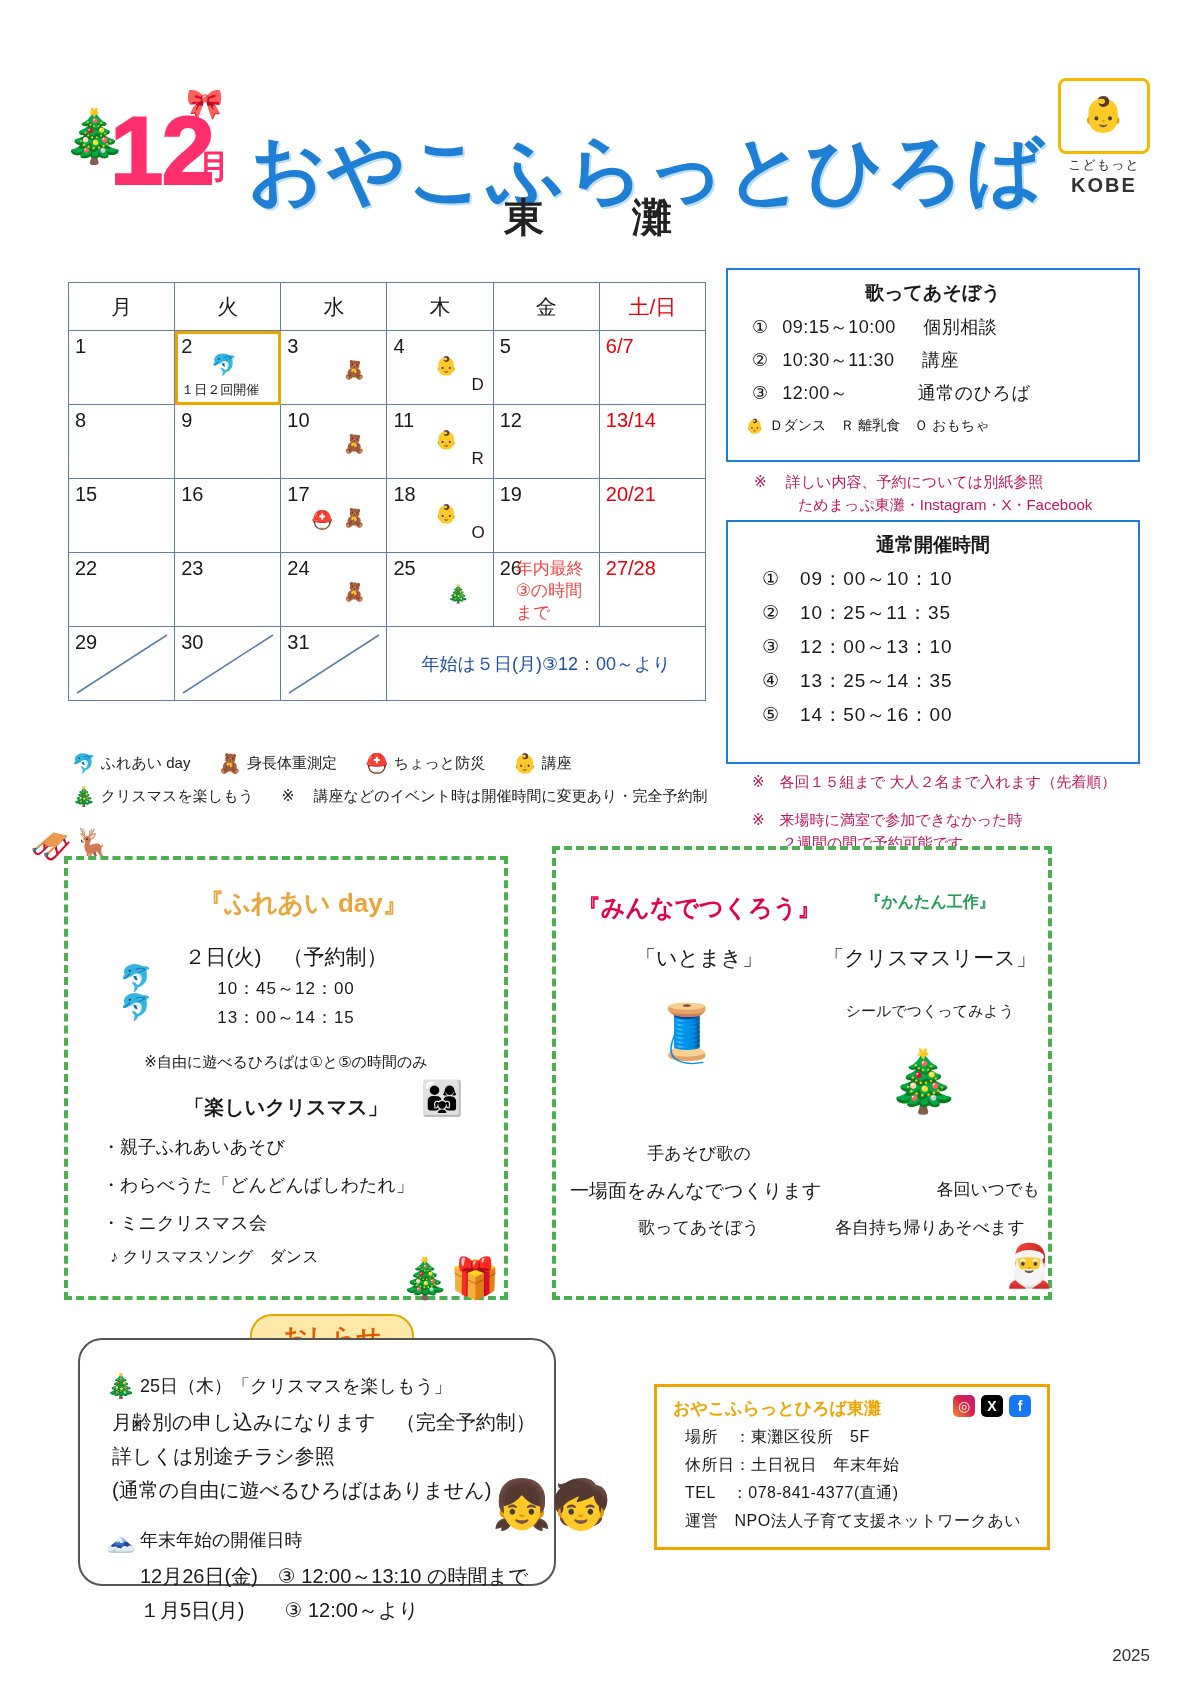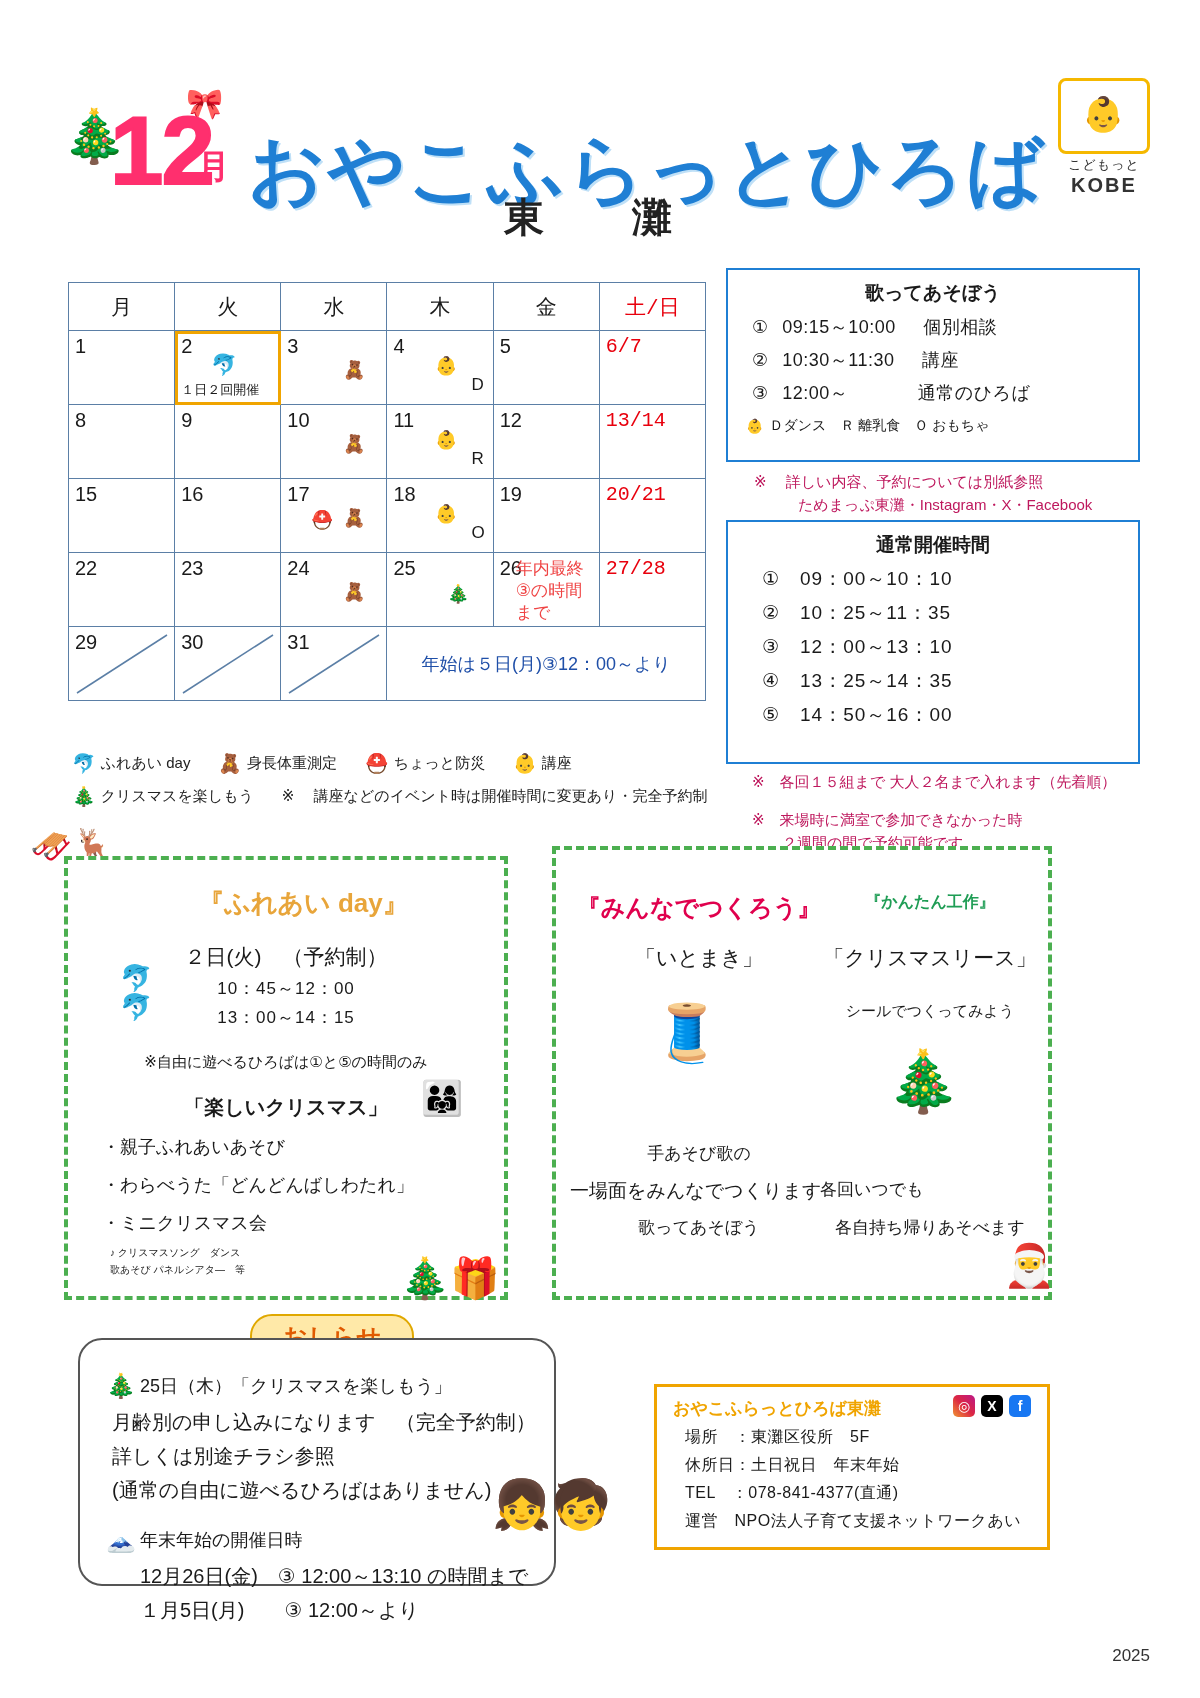--- a/index.html
+++ b/index.html
@@ -45,21 +45,21 @@
 
   
   .cal{position:absolute;left:68px;top:282px;width:638px;border-collapse:collapse;}
   .cal td,.cal th{
     border:1px solid #5b7fa6;
     width:106px;height:74px;vertical-align:top;
     font-size:19px;padding:4px 6px;position:relative;
     box-sizing:border-box;
   }
   .cal th{height:48px;text-align:center;vertical-align:middle;font-weight:normal;font-size:21px;}
-  .cal .sun{color:#e8000d;font-family:Liberation Mono, monospace;}
+  .cal .sun{color:#e8000d;}
   .daynum{font-size:20px;}
   .cal td.hl{outline:3px solid #f0a400;outline-offset:-3px;}
   .cell-note{font-size:13px;color:#1a1a1a;position:absolute;left:6px;bottom:5px;}
   .cell-note-blue{font-size:17px;color:#ef4444;position:absolute;left:40px;bottom:4px;line-height:1.3;}
   .ico{position:absolute;font-size:18px;}
   .ico-dolphin{left:36px;top:22px;font-size:21px;}
   .ico-bear{left:62px;top:28px;}
   .ico-baby{left:48px;top:24px;}
   .letter{position:absolute;font-size:17px;}
   .ico-hat{left:30px;top:30px;}
@@ -99,35 +99,35 @@
   #panel-left{left:64px;top:856px;width:436px;height:436px;border-color:#4caf50;}
   #panel-right{left:552px;top:846px;width:492px;height:446px;border-color:#4caf50;}
 
   .p-title{text-align:center;font-weight:bold;margin-left:35px;}
   #p1-title{font-size:26px;color:#e8a53a;margin-top:26px;}
   #p1-date{text-align:center;font-size:21px;margin-top:22px;}
   #p1-t1,#p1-t2{text-align:center;font-size:17px;margin-top:6px;letter-spacing:1px;}
   #p1-free{text-align:center;font-size:15px;margin-top:24px;}
   #p1-xmas{text-align:center;font-size:20px;font-weight:bold;margin-top:22px;}
   .bullet{font-size:18px;margin:14px 0 0 34px;}
-  .sub-bullet{font-size:10px;margin:10px 0 0 42px;line-height:1.5;}
+  .sub-bullet{font-size:16px;margin:10px 0 0 42px;line-height:1.5;}
   .dolphins{position:absolute;left:52px;top:104px;font-size:26px;line-height:1.1;color:#2196f3;}
   .family-ico{position:absolute;right:40px;top:218px;font-size:34px;}
 
   #pr-t1{position:absolute;left:20px;top:42px;width:246px;text-align:center;font-size:24px;font-weight:bold;color:#e0004d;}
   #pr-t2{position:absolute;left:264px;top:42px;width:220px;text-align:center;font-size:16px;font-weight:bold;color:#1f9d55;}
   #pr-s1{position:absolute;left:20px;top:94px;width:246px;text-align:center;font-size:21px;}
   #pr-s2{position:absolute;left:264px;top:94px;width:220px;text-align:center;font-size:21px;}
   #pr-note2{position:absolute;left:264px;top:152px;width:220px;text-align:center;font-size:15px;}
   .pr-ico1{position:absolute;left:96px;top:150px;font-size:56px;}
   .pr-ico2{position:absolute;left:330px;top:196px;font-size:60px;}
   #pr-l1{position:absolute;left:20px;top:292px;width:246px;text-align:center;font-size:17px;}
   #pr-l2{position:absolute;left:14px;top:328px;width:258px;text-align:left;font-size:19px;}
   #pr-l3{position:absolute;left:20px;top:366px;width:246px;text-align:center;font-size:17px;}
-  #pr-r1{position:absolute;left:264px;top:328px;width:220px;text-align:left;font-size:17px;}
+  #pr-r1{position:absolute;left:264px;top:328px;width:220px;text-align:right;font-size:17px;}
   #pr-r2{position:absolute;left:258px;top:366px;width:232px;text-align:center;font-size:17px;}
 
   .santa{position:absolute;right:-8px;bottom:6px;font-size:42px;}
   .gifts{position:absolute;right:4px;bottom:-6px;font-size:40px;}
   .sleigh{position:absolute;left:30px;top:826px;font-size:34px;}
 
   
   #notice{
     position:absolute;left:78px;top:1338px;width:474px;height:244px;
     border:2px solid #555;border-radius:24px;background:#fff;
@@ -370,21 +370,20 @@
     <div id="p1-free">※自由に遊べるひろばは①と⑤の時間のみ</div>
     <div id="p1-xmas">「楽しいクリスマス」</div>
     <div class="family-ico">👨‍👩‍👧</div>
     <div class="bullet">・親子ふれあいあそび</div>
     <div class="bullet">・わらべうた「どんどんばしわたれ」</div>
     <div class="bullet">・ミニクリスマス会</div>
     <div class="sub-bullet">
       <span>♪</span>
       <span>クリスマスソング　ダンス</span>
     </div>
-    <div class="sub-bullet" style="margin-top:2px;">歌あそび パネルシアタ―　等</div>
     <span class="gifts">🎄🎁</span>
   </div>
 
   <div class="panel" id="panel-right">
     <div id="pr-t1">『みんなでつくろう』</div>
     <div id="pr-t2">『かんたん工作』</div>
     <div id="pr-s1">「いとまき」</div>
     <div id="pr-s2">「クリスマスリース」</div>
     <div id="pr-note2">シールでつくってみよう</div>
     <span class="pr-ico1">🧵</span>

